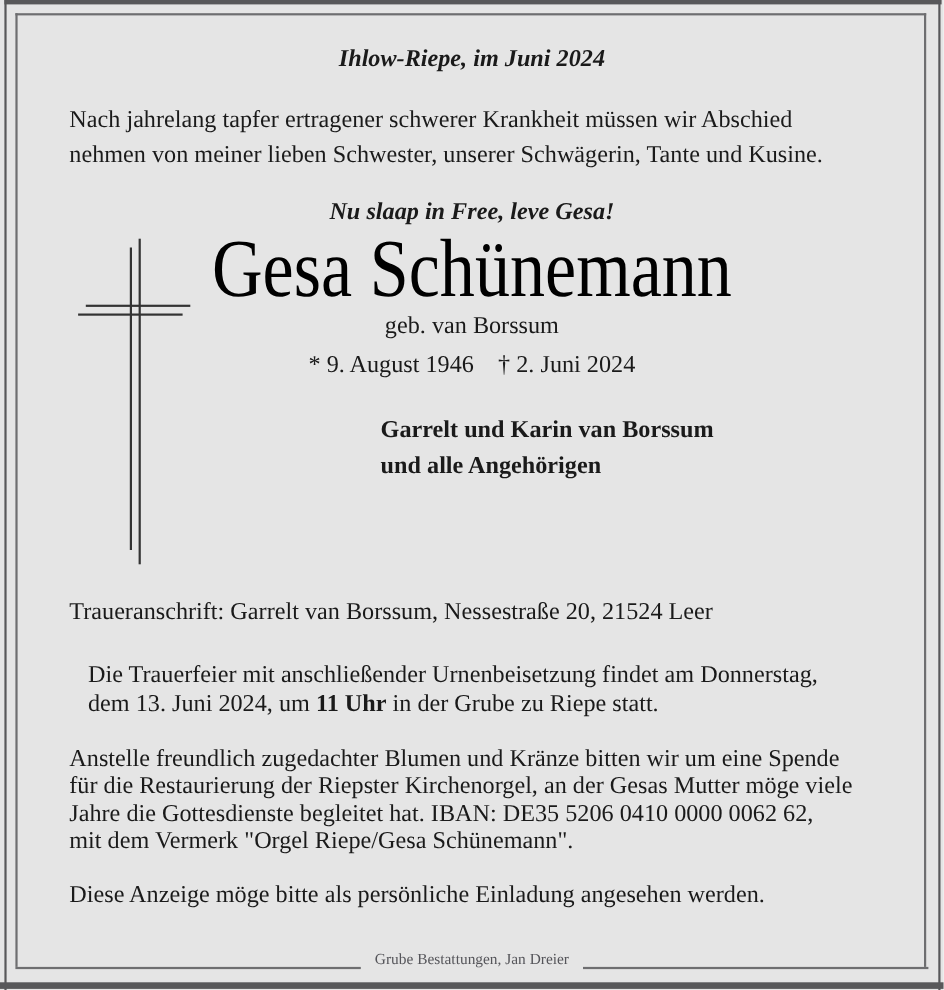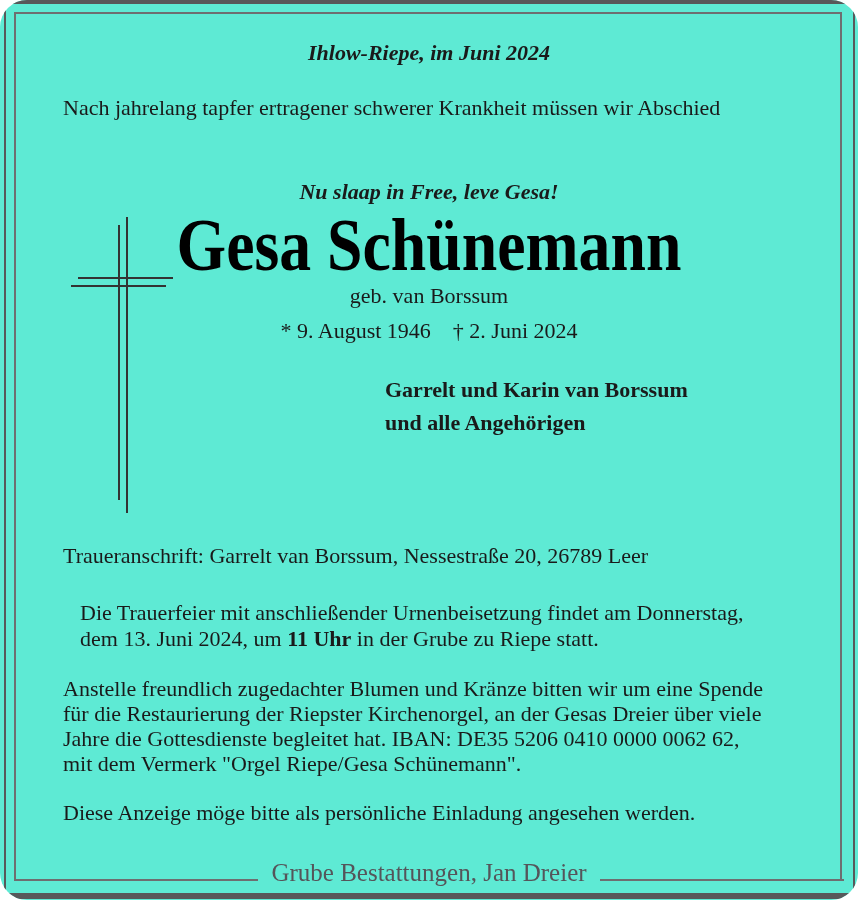--- a/index.html
+++ b/index.html
@@ -1,78 +1,79 @@
 <!DOCTYPE html>
 <html><head>
 <meta charset="utf-8">
 <style>
   html,body{margin:0;padding:0;background:#fff;}
   .sheet{
-    position:relative;width:858px;height:900px;background:#5eead4;
-    font-family:"Liberation Serif","DejaVu Serif",serif;color:#1a1a1a;overflow:hidden;border-radius:27px;
+    position:relative;width:858px;height:900px;background:#e5e5e5;
+    font-family:"Liberation Serif","DejaVu Serif",serif;color:#1a1a1a;overflow:hidden;
   }
   
   .frame-top{position:absolute;left:4px;right:2px;top:0;height:4px;background:#58585a;}
   .frame-bottom{position:absolute;left:0;right:0;top:893px;height:6px;background:#58585a;}
   .frame-left{position:absolute;left:4px;top:0;width:2px;height:900px;background:#58585a;}
   .frame-right{position:absolute;left:853px;top:0;width:2px;height:900px;background:#58585a;}
   
   .inner-border{
     position:absolute;left:14px;top:12px;width:828px;height:867px;
     border:2px solid #6e6e70;border-bottom:none;box-sizing:border-box;
   }
   .center{position:absolute;left:0;right:0;text-align:center;}
   .dateline{top:40px;font-size:22px;line-height:26px;font-weight:bold;font-style:italic;}
   .intro{position:absolute;left:63px;top:92px;font-size:22px;line-height:32px;}
   .motto{top:179px;font-size:22px;line-height:26px;font-weight:bold;font-style:italic;}
-  .big-name{top:205px;font-size:75px;line-height:80px;color:#000;font-weight:bold;}
+  .big-name{top:205px;font-size:75px;line-height:80px;color:#000;}
   .big-name .cond{display:inline-block;transform:scaleX(0.85);transform-origin:center;white-space:nowrap;}
   .maiden{top:283px;font-size:22px;line-height:26px;}
   .dates{top:318px;font-size:22px;line-height:26px;}
   .dates .death{margin-left:22px;}
   .mourners{position:absolute;left:346px;top:373px;font-size:22px;line-height:33px;}
-  .mourners .b{font-weight:bold;margin-left:39px;}
+  .mourners .b{font-weight:bold;}
   .address{position:absolute;left:63px;top:543px;font-size:22px;line-height:26px;}
   .ceremony{position:absolute;left:80px;top:600px;font-size:22px;line-height:26px;}
   .donation{position:absolute;left:63px;top:676px;font-size:22px;line-height:25px;}
   .invitation{position:absolute;left:63px;top:800px;font-size:22px;line-height:26px;text-align:center;}
   .b{font-weight:bold;}
   
   .cross-line{position:absolute;background:#333;}
   .cross-v1{left:118px;top:225px;width:1.5px;height:275px;}
   .cross-v2{left:126px;top:217px;width:1.5px;height:296px;}
   .cross-h1{left:78px;top:277px;width:95px;height:1.5px;}
   .cross-h2{left:71px;top:285px;width:95px;height:1.5px;}
   
   .footer{
     position:absolute;left:14px;top:861px;width:830px;height:24px;
     display:flex;align-items:flex-start;
   }
   .fline{flex:1 1 auto;height:2px;margin-top:18px;background:#6e6e70;}
   .fname{
-    flex:0 0 auto;padding:0 13px;font-size:25px;line-height:24px;color:#55555a;white-space:nowrap;
+    flex:0 0 auto;padding:0 13px;font-size:14px;line-height:24px;color:#55555a;white-space:nowrap;
   }
 </style>
 </head>
 <body>
 
 <div class="sheet">
 
   <div class="frame-top"></div>
   <div class="frame-left"></div>
   <div class="frame-right"></div>
   <div class="frame-bottom"></div>
   <div class="inner-border"></div>
 
   <div class="center dateline">
     <span>Ihlow-Riepe, im Juni 2024</span>
   </div>
 
   <div class="intro">
     <div>Nach jahrelang tapfer ertragener schwerer Krankheit müssen wir Abschied</div>
+    <div>nehmen von meiner lieben Schwester, unserer Schwägerin, Tante und Kusine.</div>
   </div>
 
   <div class="center motto">
     <span>Nu slaap in Free, leve Gesa!</span>
   </div>
 
   <div>
     <div class="cross-line cross-v1"></div>
     <div class="cross-line cross-v2"></div>
     <div class="cross-line cross-h1"></div>
@@ -88,31 +89,31 @@
   <div class="center dates">
     <span>* 9. August 1946</span><span class="death">† 2. Juni 2024</span>
   </div>
 
   <div class="mourners">
     <div class="b">Garrelt und Karin van Borssum</div>
     <div class="b">und alle Angehörigen</div>
   </div>
 
   <div class="address">
-    <span>Traueranschrift: Garrelt van Borssum, Nessestraße 20, 26789 Leer</span>
+    <span>Traueranschrift: Garrelt van Borssum, Nessestraße 20, 21524 Leer</span>
   </div>
 
   <div class="ceremony">
     <div>Die Trauerfeier mit anschließender Urnenbeisetzung findet am Donnerstag,</div>
     <div><span>dem 13. Juni 2024, um </span><span class="b">11 Uhr</span><span> in der Grube zu Riepe statt.</span></div>
   </div>
 
   <div class="donation">
     <div>Anstelle freundlich zugedachter Blumen und Kränze bitten wir um eine Spende</div>
-    <div>für die Restaurierung der Riepster Kirchenorgel, an der Gesas Dreier über viele</div>
+    <div>für die Restaurierung der Riepster Kirchenorgel, an der Gesas Mutter möge viele</div>
     <div>Jahre die Gottesdienste begleitet hat. IBAN: DE35 5206 0410 0000 0062 62,</div>
     <div>mit dem Vermerk "Orgel Riepe/Gesa Schünemann".</div>
   </div>
 
   <div class="invitation">
     <span>Diese Anzeige möge bitte als persönliche Einladung angesehen werden.</span>
   </div>
 
   <div class="footer">
     <div class="fline"></div>

